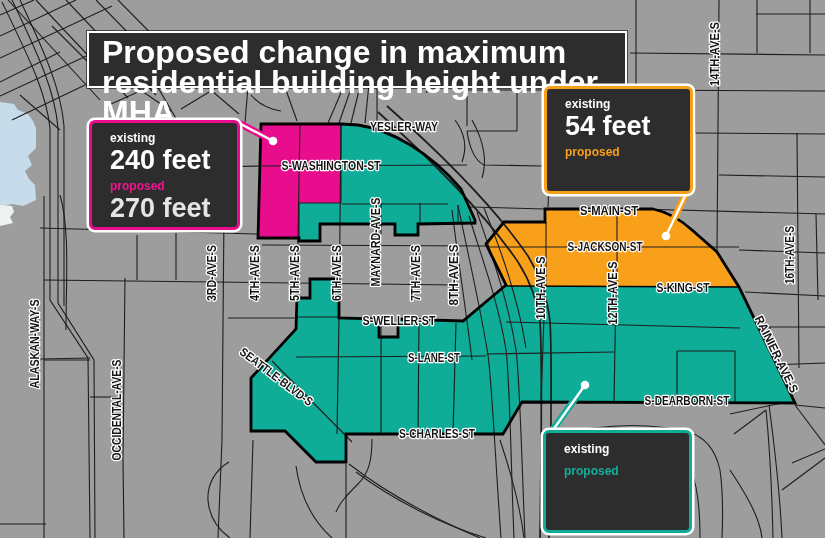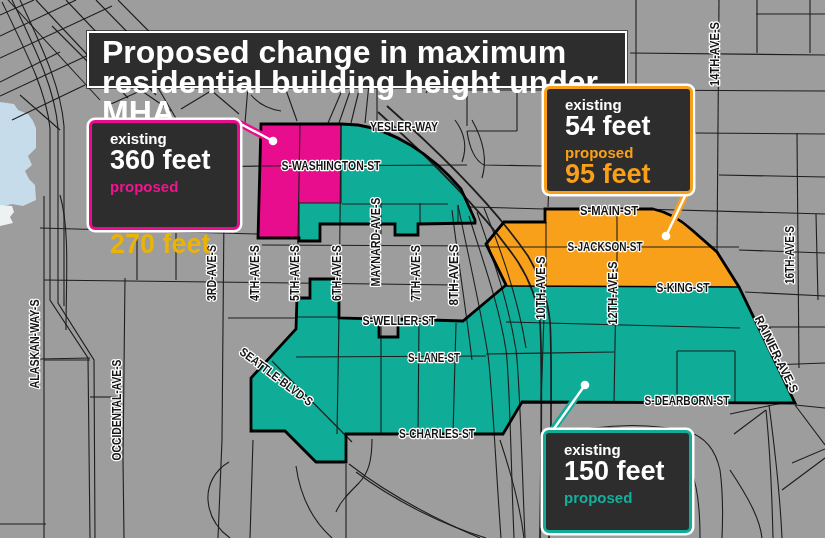--- a/index.html
+++ b/index.html
@@ -1,20 +1,20 @@
 <!DOCTYPE html>
 <html><head>
 <meta charset="utf-8">
 <style>
   html,body{margin:0;padding:0;}
   #stage{position:relative;width:825px;height:538px;overflow:hidden;background:#9d9d9d;font-family:"Liberation Sans",sans-serif;}
   #map{position:absolute;left:0;top:0;}
   .box{position:absolute;box-sizing:border-box;background:#2d2d2d;}
   .callout{border-radius:6px;box-shadow:0 0 0 2.5px #ffffff;}
-  .s{font-weight:bold;font-size:15px;color:#fff;line-height:17px;}
+  .s{font-weight:bold;font-size:12px;color:#fff;line-height:17px;}
   .b{font-weight:bold;font-size:27px;color:#fff;line-height:26px;}
 </style>
 </head>
 <body>
 <div id="stage">
 <svg id="map" width="825" height="538" viewBox="0 0 825 538">
 
   <rect x="0" y="0" width="825" height="538" fill="#9d9d9d"></rect>
 
   <path d="M0,102 L14,104 18,110 28,114 33,121 36,128 36,148 28,156 32,165 25,171 29,179 35,185 36,200 23,206 12,204 0,207 Z" fill="#c7dcea"></path>
@@ -211,30 +211,28 @@
     <line x1="551" y1="432" x2="585" y2="385" stroke="#0fac98" stroke-width="7"></line>
     <line x1="553" y1="430" x2="585" y2="385" stroke="#ffffff" stroke-width="2.4"></line>
     <circle cx="585" cy="385" r="4.3" fill="#ffffff"></circle>
   </g>
 </svg>
 
 <div class="box" style="left:87px;top:5px;width:540px;height:57px;border:2px solid #fff;box-shadow:0 0 0 1px rgba(0,0,0,0.55);color:#fff;font-weight:bold;font-size:32px;line-height:30px;padding:4px 0 0 13px;margin-top:26px;">Proposed change in maximum<br>residential building height under MHA</div>
 
 <div class="box callout" style="left:89px;top:120px;width:151px;height:110px;border:3px solid #e80d8c;padding:7px 0 0 18px;">
   <div class="s">existing</div>
-  <div class="b">360 feet</div>
+  <div class="b">240 feet</div>
   <div class="s" style="color:#f0148f;margin-top:5px;">proposed</div>
-  <div class="b" style="color:#eab308;margin-top:36px;">270 feet</div>
+  <div class="b" style="color:#e5e5e5;">270 feet</div>
 </div>
 
 <div class="box callout" style="left:544px;top:86px;width:149px;height:108px;border:3px solid #f9a01b;padding:7px 0 0 18px;">
   <div class="s">existing</div>
   <div class="b">54 feet</div>
   <div class="s" style="color:#f9a01b;margin-top:5px;">proposed</div>
-  <div class="b" style="color:#f9a01b;">95 feet</div>
 </div>
 
 <div class="box callout" style="left:543px;top:430px;width:149px;height:103px;border:3px solid #0fac98;padding:8px 0 0 18px;">
   <div class="s">existing</div>
-  <div class="b">150 feet</div>
   <div class="s" style="color:#12b09c;margin-top:5px;">proposed</div>
 </div>
 </div>
 
 </body></html>

